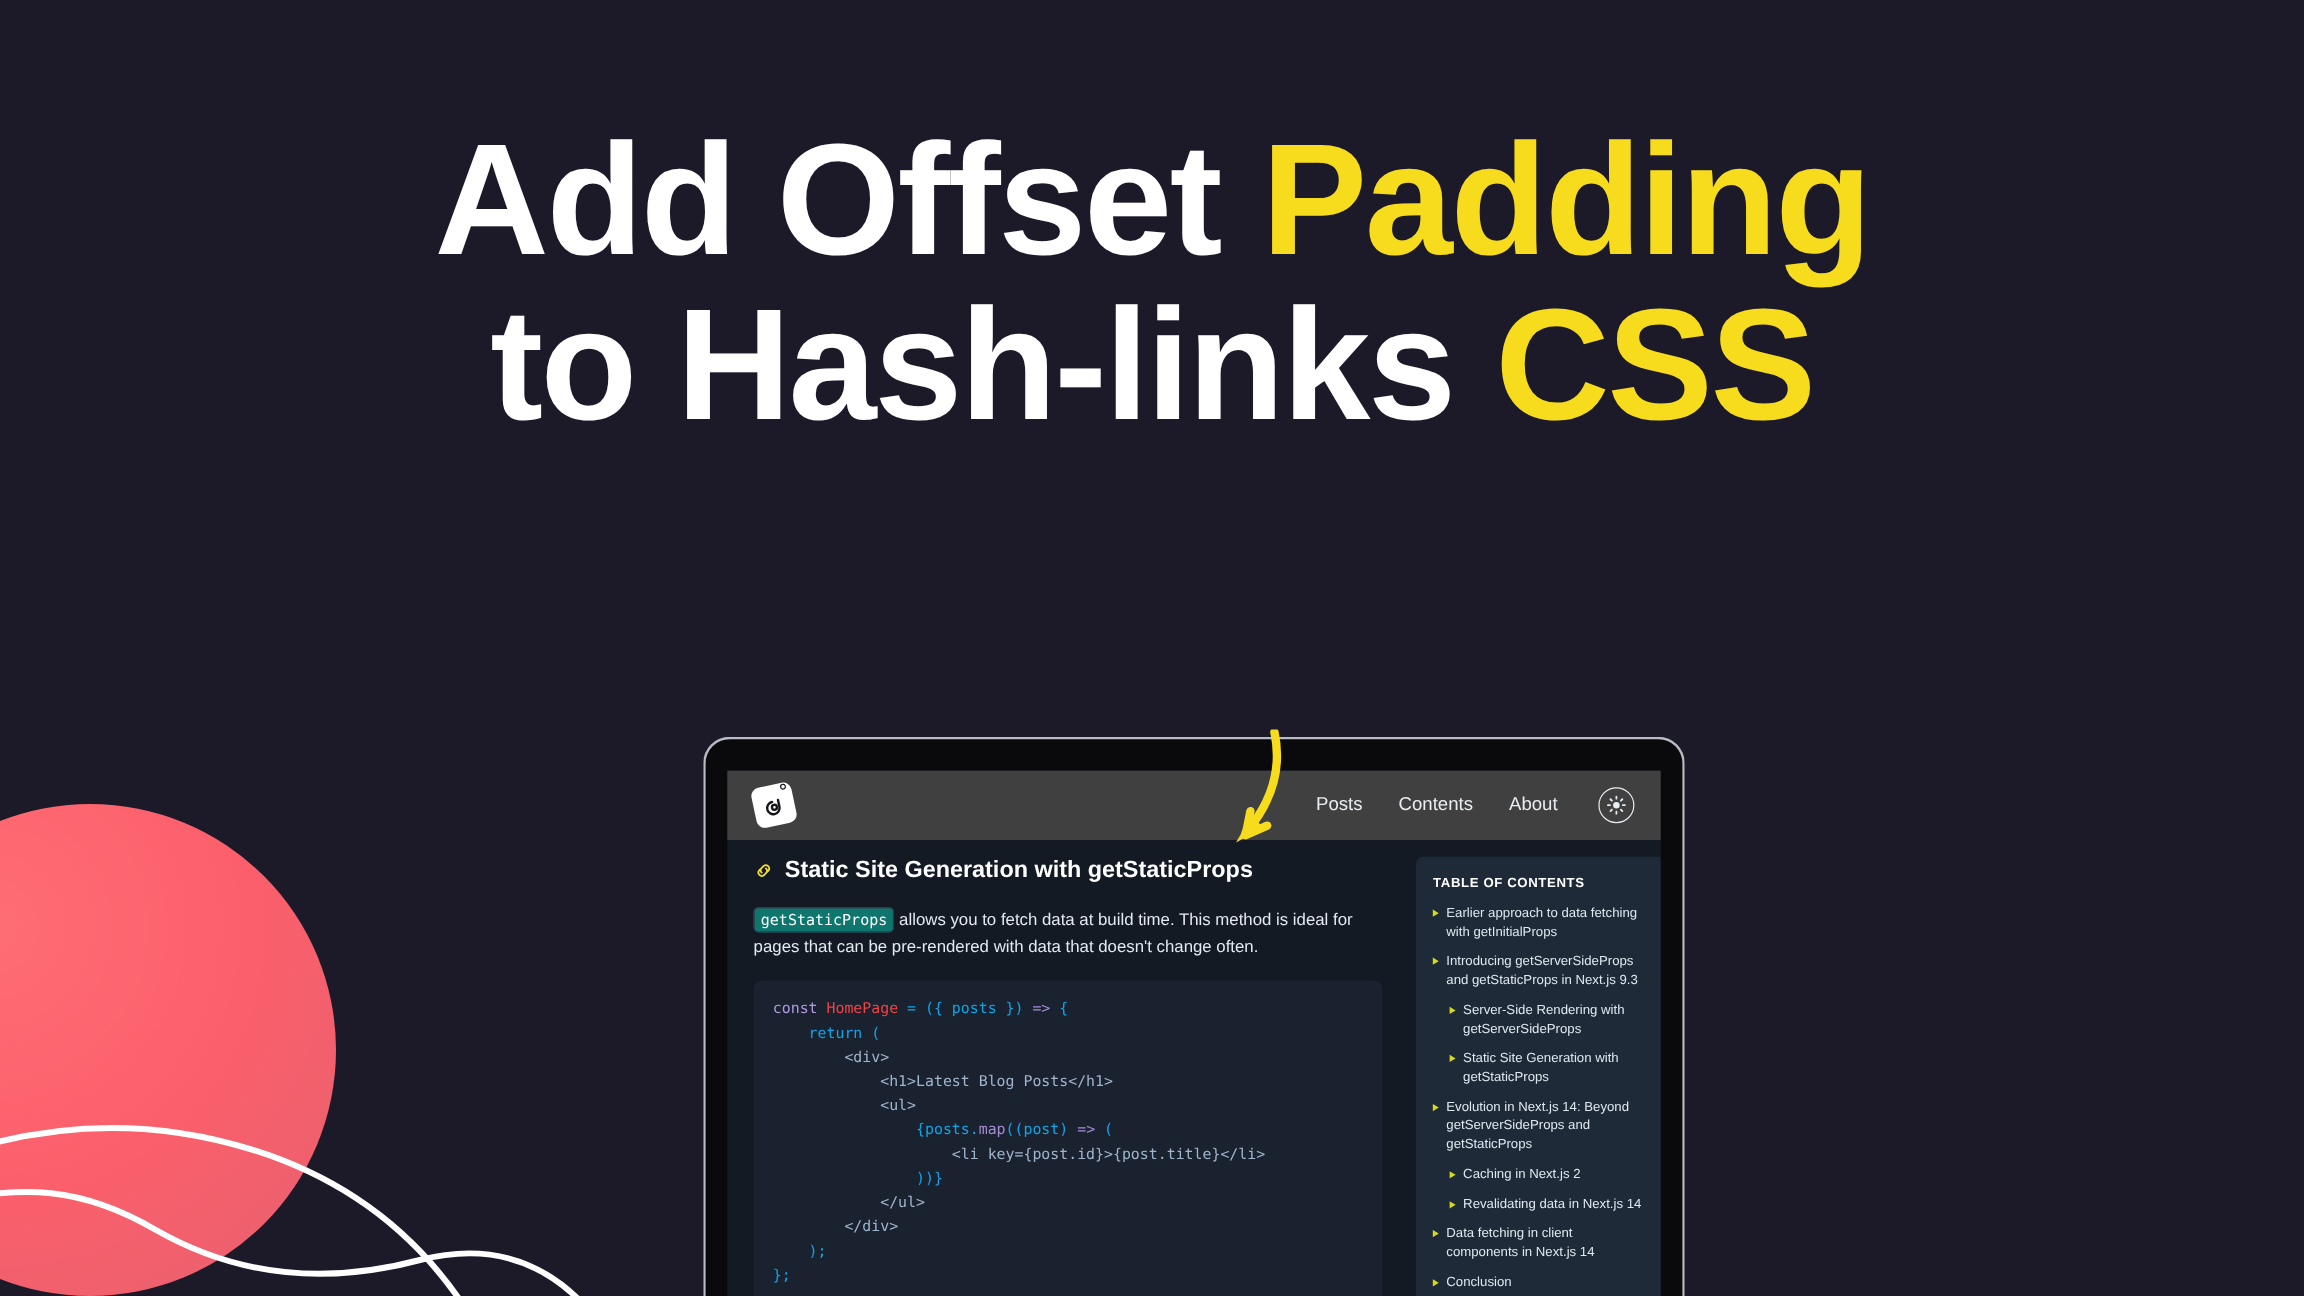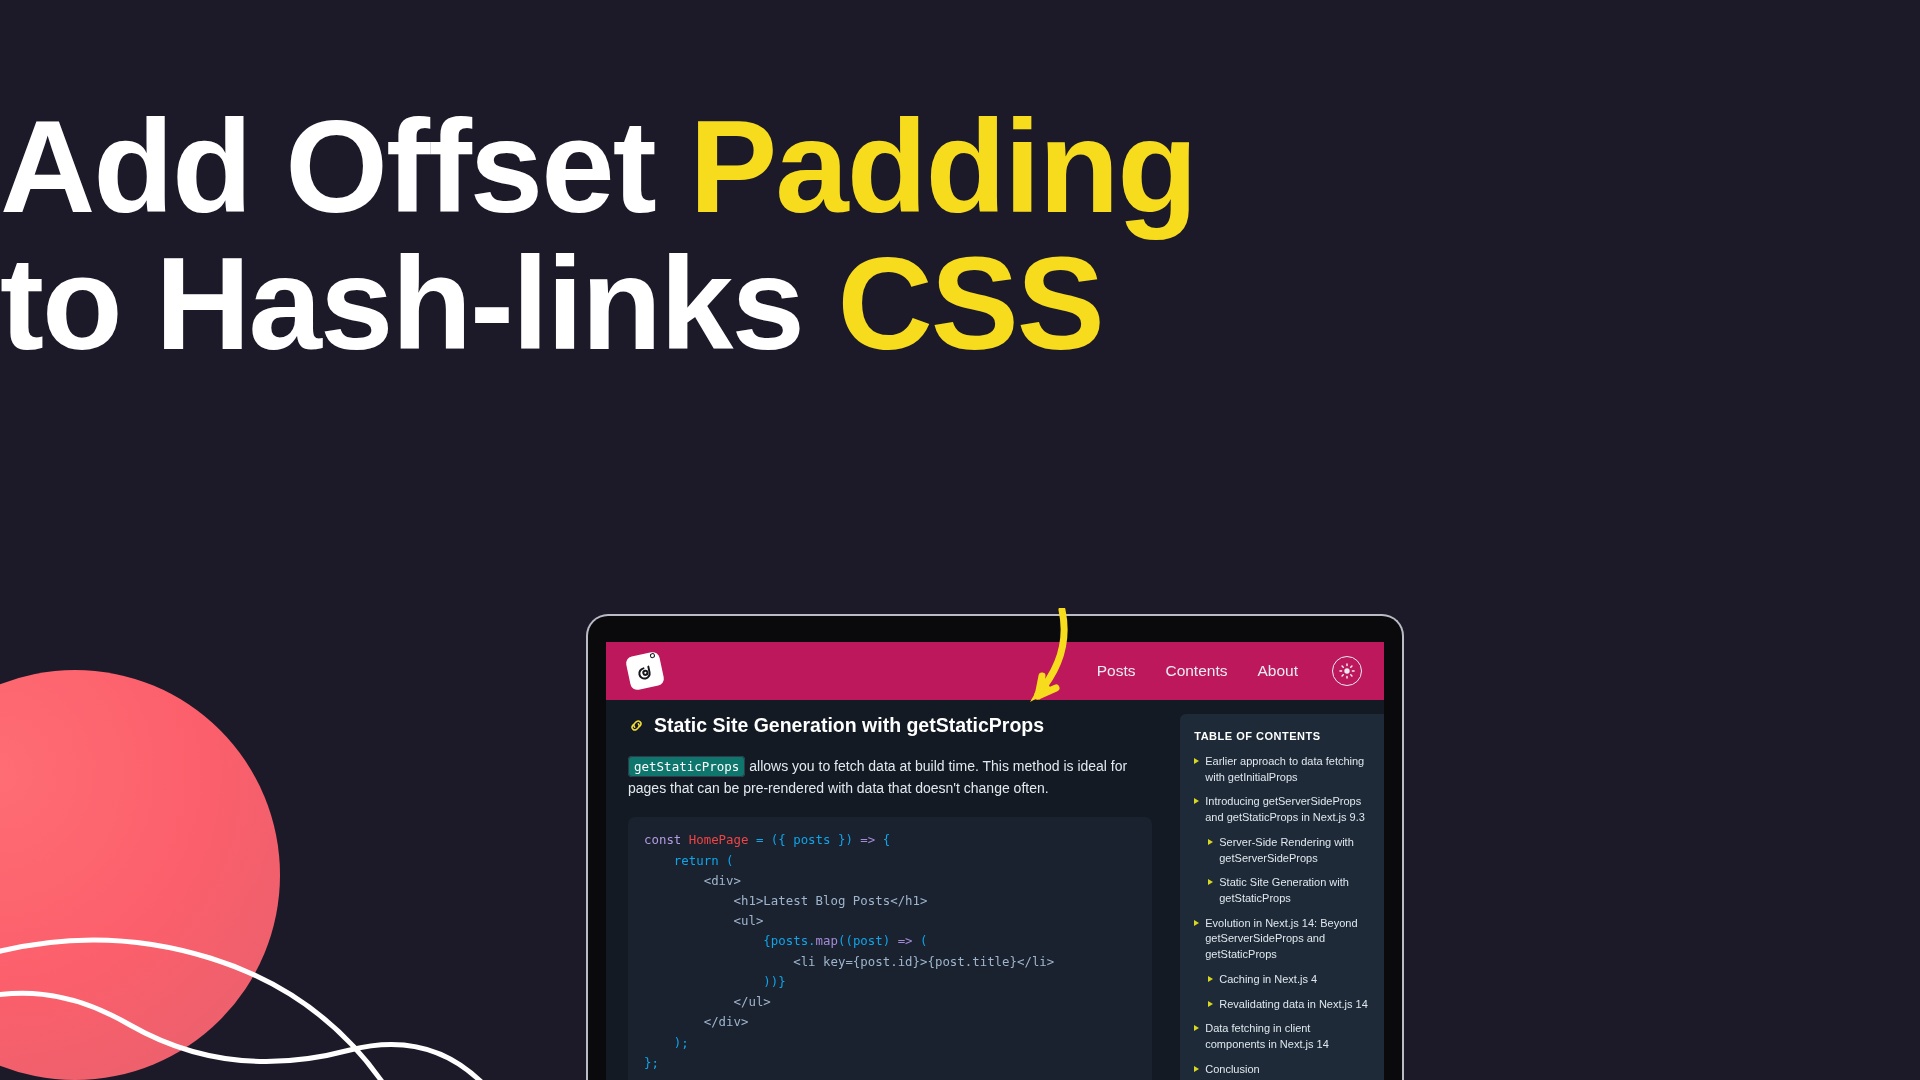--- a/index.html
+++ b/index.html
@@ -20,21 +20,21 @@
   #deco {
     position:absolute; left:0; top:640px;
     width:520px; height:560px;
     pointer-events:none;
   }
 
   
   #hero {
     position:absolute; left:0; top:98px;
     width:1920px;
-    text-align:left;
+    text-align:center;
     line-height:1.04;
     letter-spacing:-2px;
   }
   .hero-line {
     display:block;
     font-size:132px;
     font-weight:700;
     color:#ffffff;
     white-space:nowrap;
   }
@@ -58,21 +58,21 @@
     overflow:hidden;
     position:relative;
   }
 
   
   #site-nav {
     height:58px;
     display:flex;
     align-items:center;
     padding:0 22px;
-    background:#be185d;
+    background:#404040;
   }
   #logo {
     width:34px; height:34px;
     background:#ffffff;
     border-radius:7px;
     transform:rotate(-12deg);
     position:relative;
     flex:0 0 auto;
   }
   #logo .spiral {
@@ -297,21 +297,21 @@
               <div class="toc-item depth2">
                 <span class="tri"></span>
                 <span>Static Site Generation with getStaticProps</span>
               </div>
               <div class="toc-item">
                 <span class="tri"></span>
                 <span>Evolution in Next.js 14: Beyond getServerSideProps and getStaticProps</span>
               </div>
               <div class="toc-item depth2">
                 <span class="tri"></span>
-                <span>Caching in Next.js 4</span>
+                <span>Caching in Next.js 2</span>
               </div>
               <div class="toc-item depth2">
                 <span class="tri"></span>
                 <span>Revalidating data in Next.js 14</span>
               </div>
               <div class="toc-item">
                 <span class="tri"></span>
                 <span>Data fetching in client components in Next.js 14</span>
               </div>
               <div class="toc-item">

